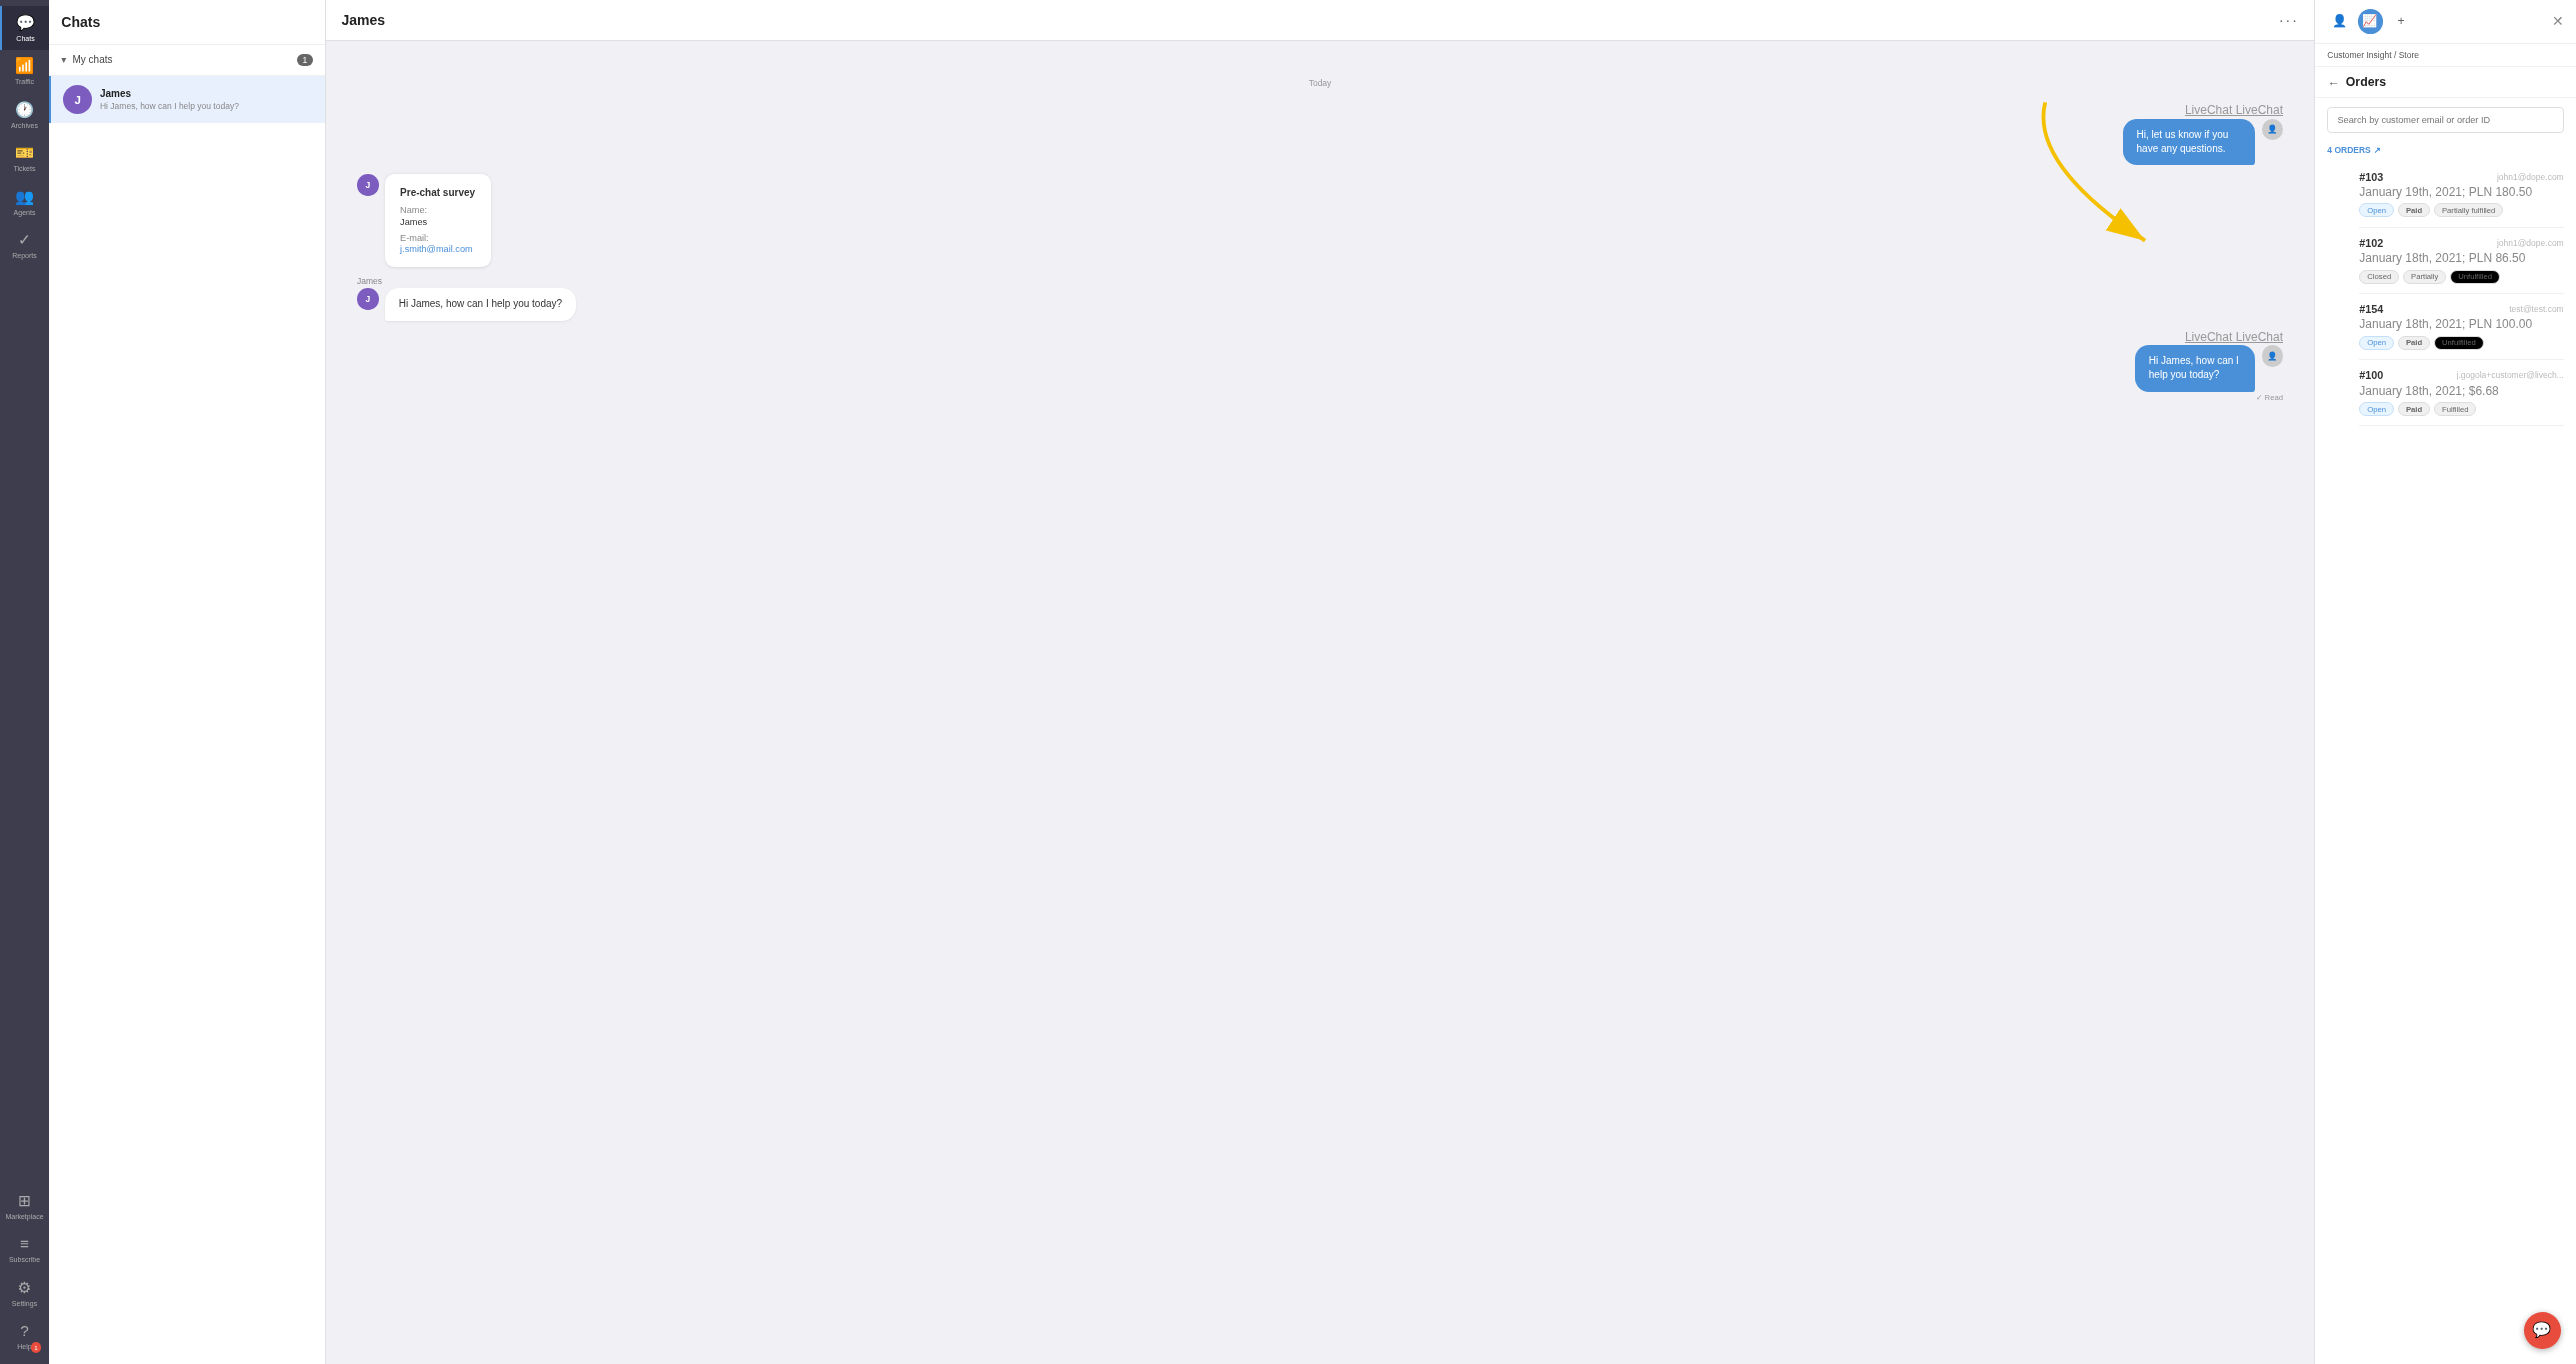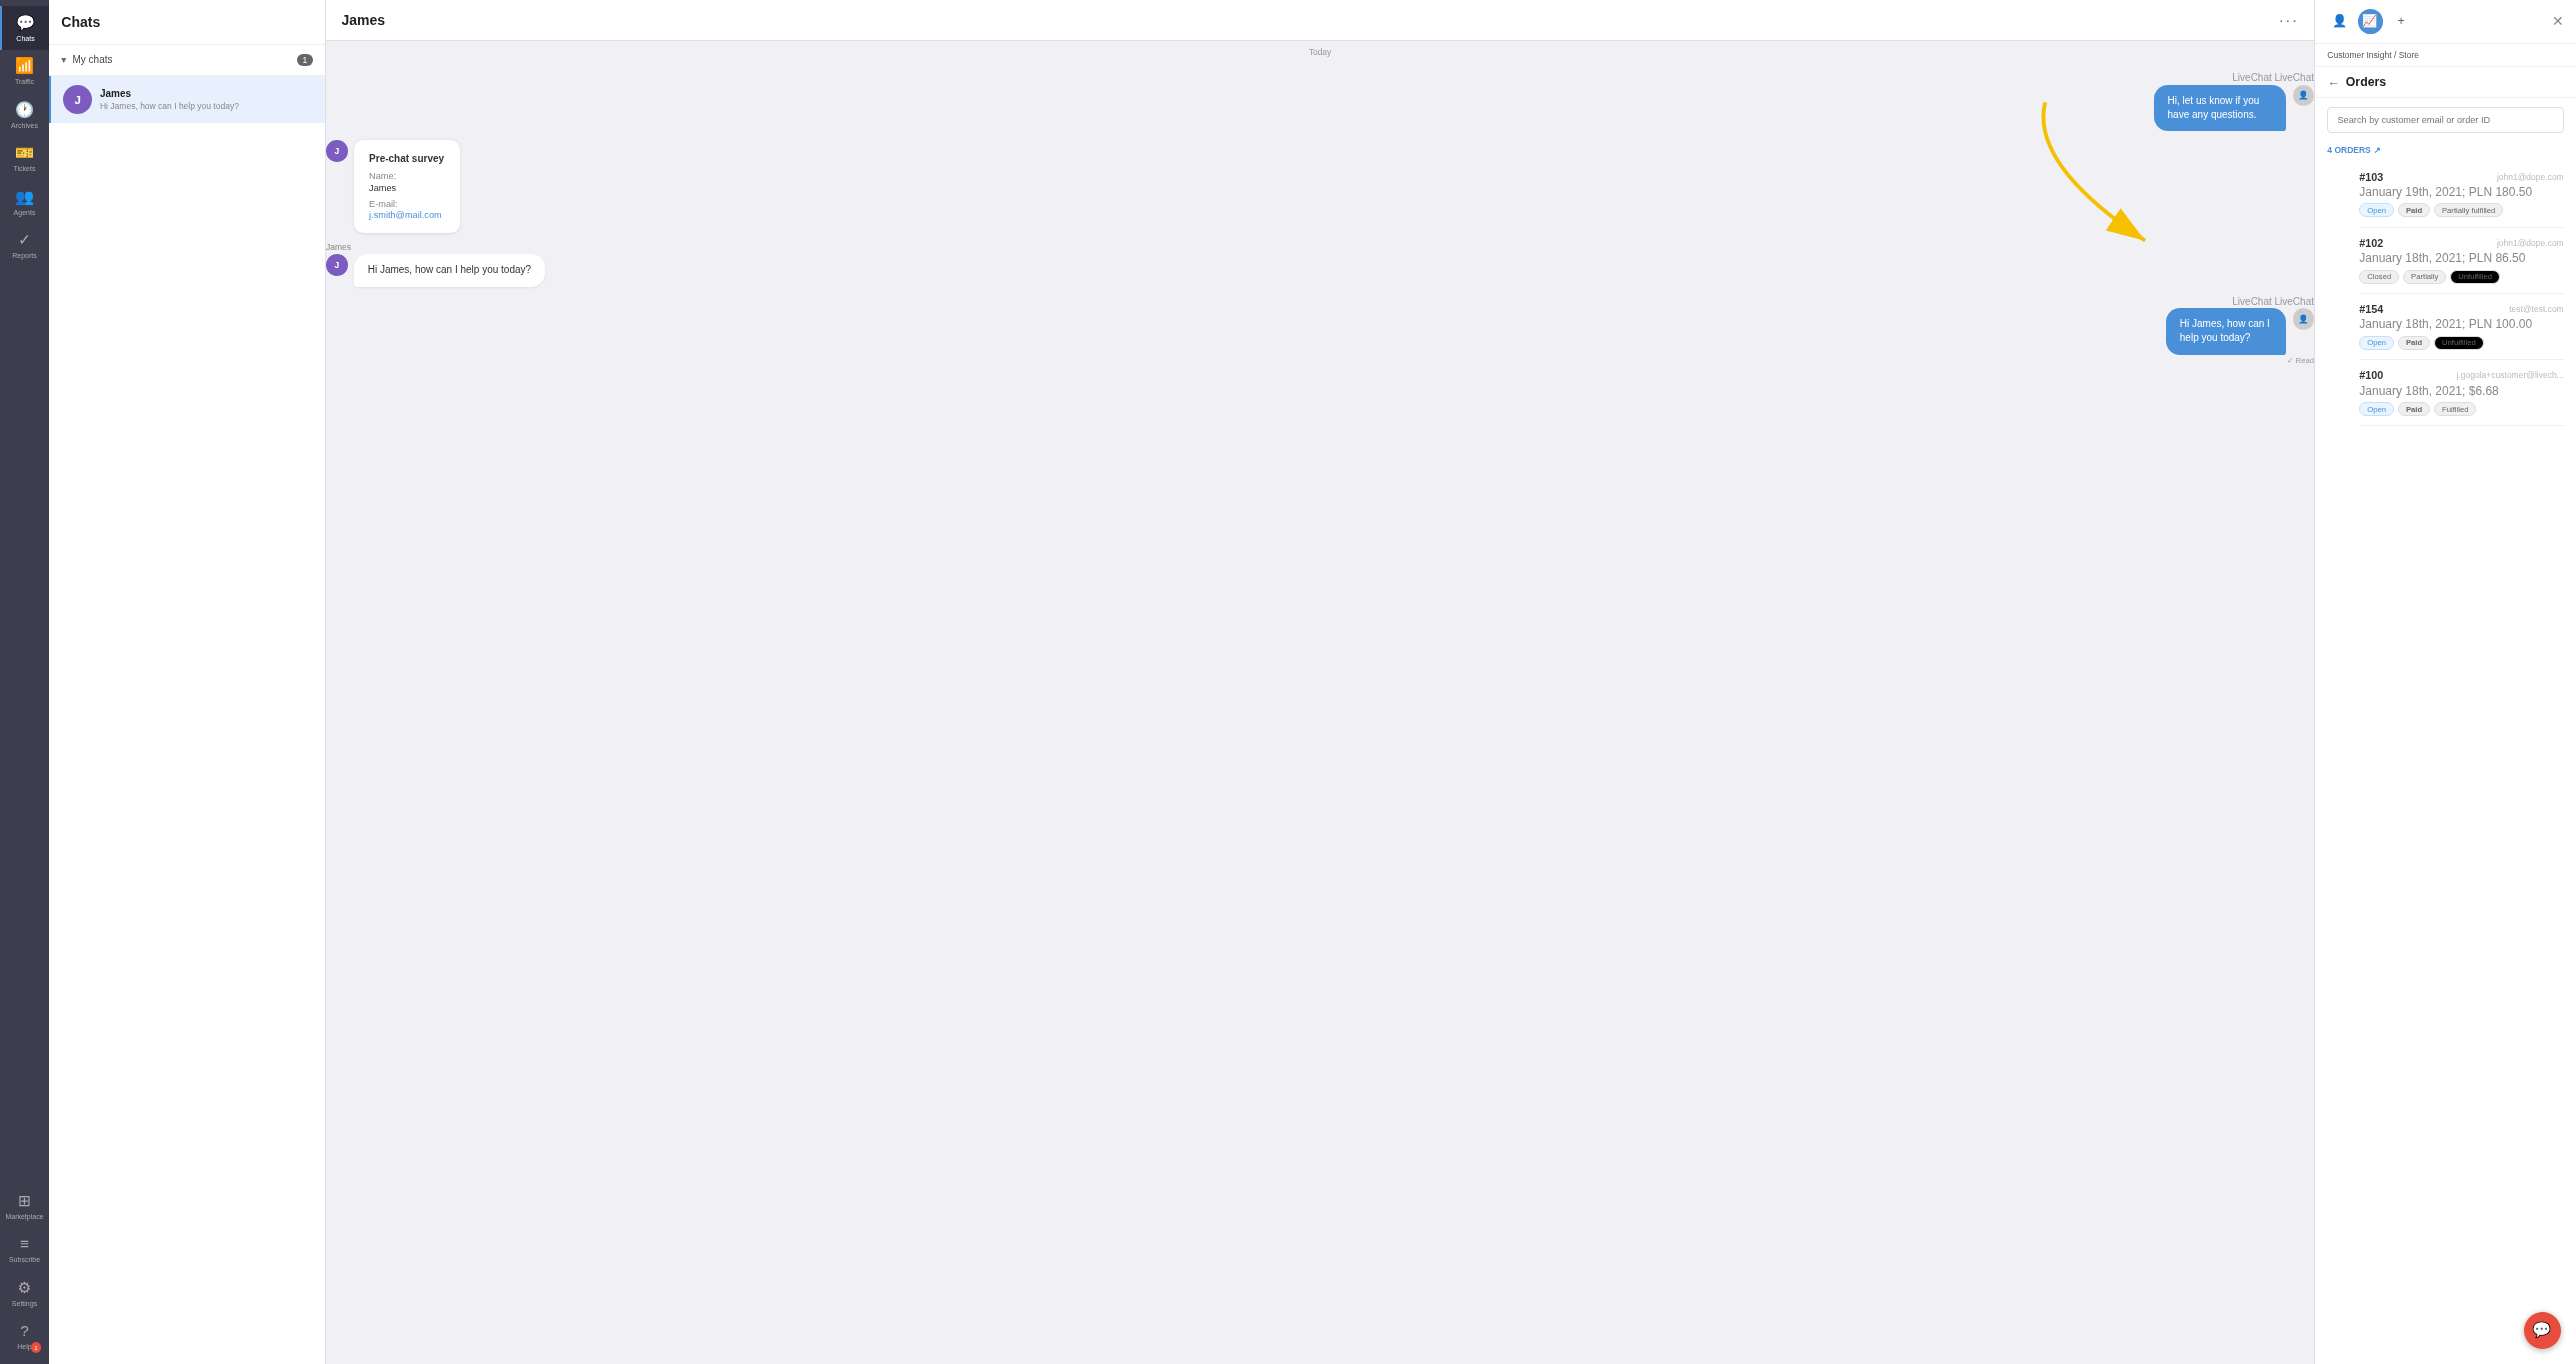--- a/index.html
+++ b/index.html
@@ -117,27 +117,27 @@
       display: flex;
       align-items: center;
       justify-content: space-between;
       border-bottom: 0.8px solid #e0e0e0;
     }
     .chat-main-title { font-size: 14px; font-weight: 600; color: #222; }
     .chat-more { font-size: 15.4px; color: #666; cursor: pointer; letter-spacing: 1.5px; }
     .chat-messages {
       flex: 1;
       overflow-y: auto;
-      padding: 0;
+      padding: 31px;
       display: flex;
       flex-direction: column;
       gap: 9.2px;
     }
     .date-separator { text-align: center; font-size: 8.5px; color: #999; margin: 6.2px 0; }
-    .agent-label { text-align: right; font-size: 10px; color: #999; margin-bottom: 1.5px; }
+    .agent-label { text-align: right; font-size: 12px; color: #999; margin-bottom: 1.5px; text-decoration: underline; }
     .msg-bubble-agent {
       background: #4a90d9;
       color: #fff;
       border-radius: 14px 14px 3.1px 14px;
       padding: 9.2px 14px;
       max-width: 55%;
       align-self: flex-end;
       font-size: 10px;
       line-height: 1.4;
     }

